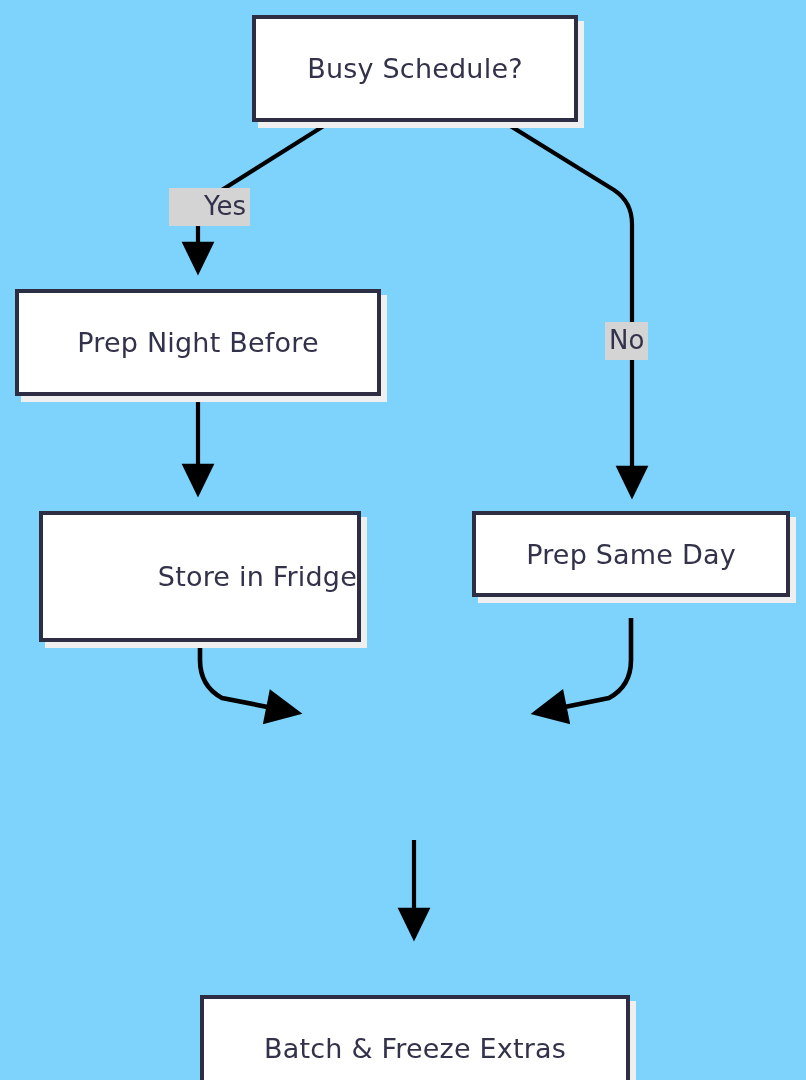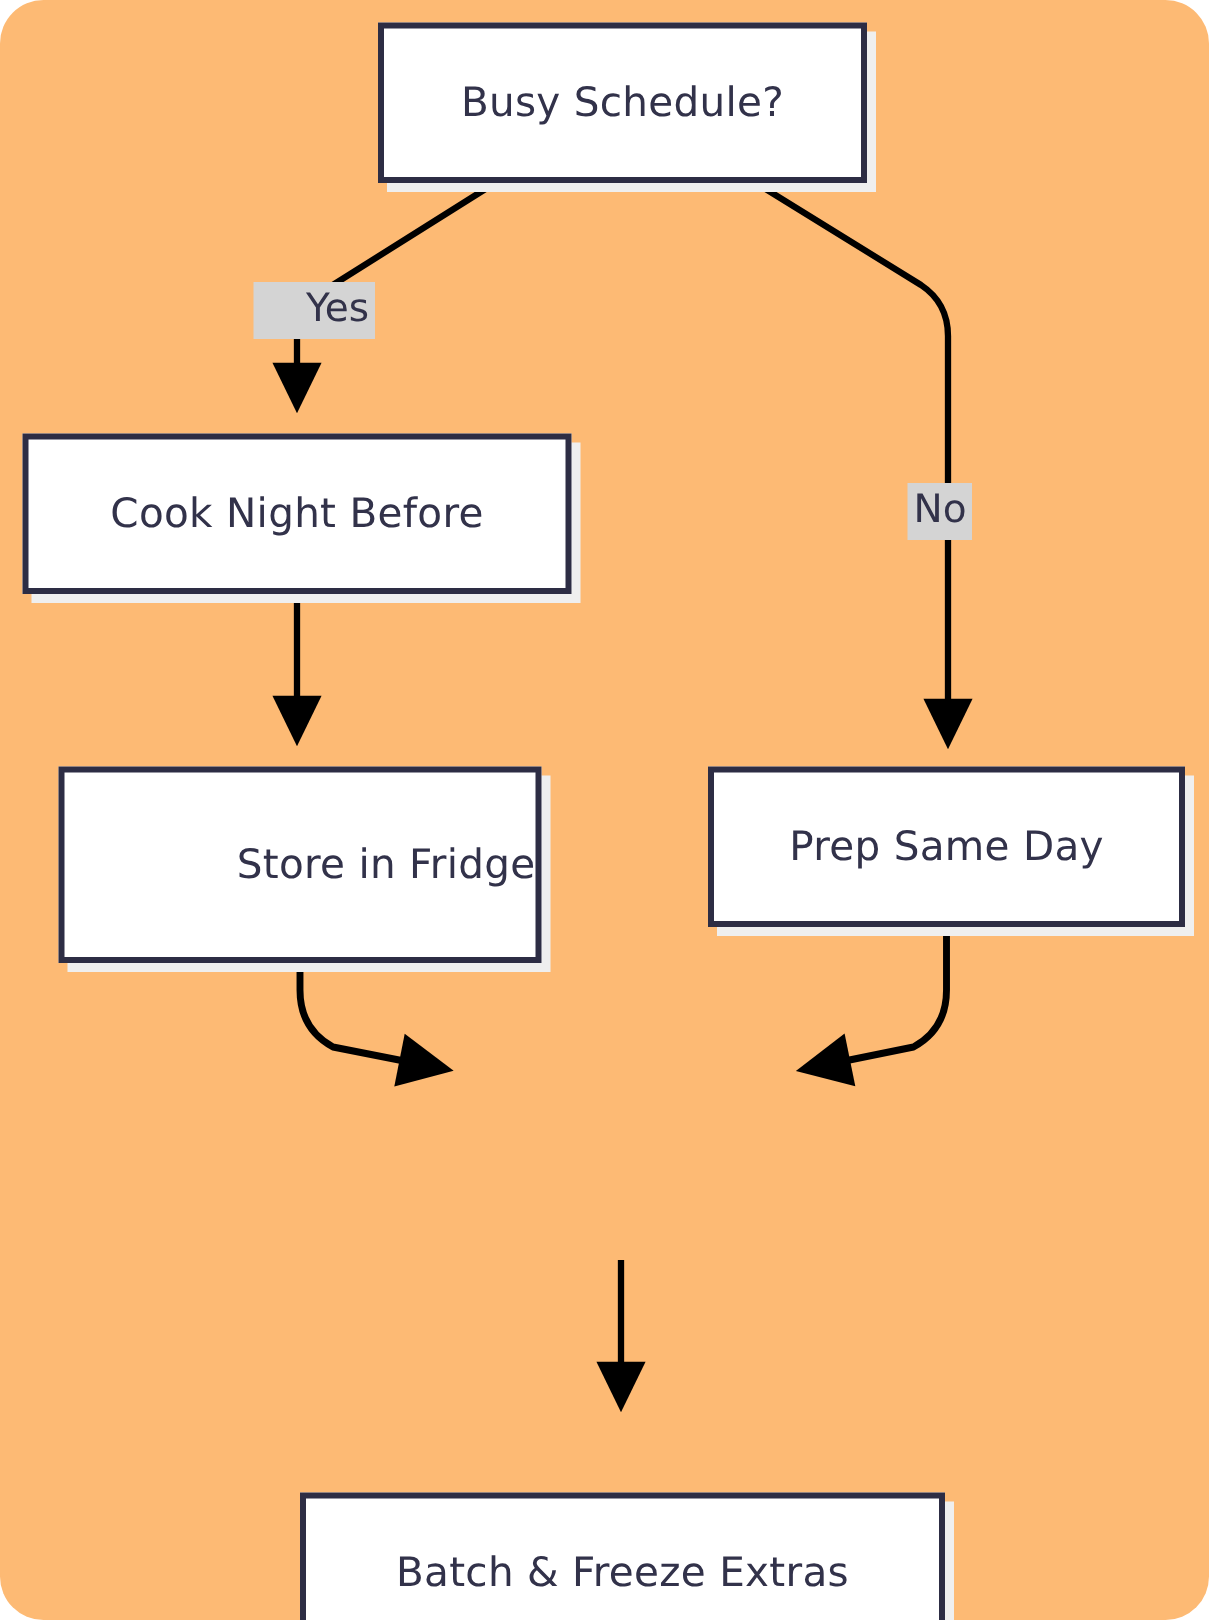--- a/index.html
+++ b/index.html
@@ -8,23 +8,22 @@
     padding: 0;
     background: #ffffff;
   }
   body {
     font-family: "DejaVu Sans", sans-serif;
   }
   #canvas {
     position: relative;
     width: 806px;
     height: 1080px;
-    background: #fdba74;
+    background: #7dd3fc;
     overflow: hidden;
-    border-radius: 29px;
   }
   #edge-layer {
     position: absolute;
     left: 0;
     top: 0;
     width: 806px;
     height: 1080px;
     pointer-events: none;
   }
   .node {
@@ -81,28 +80,28 @@
     <path d="M 631 618 L 631 660 Q 631 686 609 698 L 545 711" fill="none" stroke="#000000" stroke-width="4.6" stroke-linecap="butt" stroke-linejoin="round" marker-end="url(#arrowhead)"></path>
 
     <path d="M 414 840 L 414 928" fill="none" stroke="#000000" stroke-width="4.2" stroke-linecap="butt" marker-end="url(#arrowhead)"></path>
   </svg>
 
   <div class="node" style="left:252px; top:15px; width:326px; height:107px;">
     <span class="node-label">Busy Schedule?</span>
   </div>
 
   <div class="node" style="left:15px; top:289px; width:366px; height:107px;">
-    <span class="node-label">Cook Night Before</span>
+    <span class="node-label">Prep Night Before</span>
   </div>
 
   <div class="node" style="left:39px; top:511px; width:322px; height:131px;justify-content:flex-end;">
     <span class="node-label">Store in Fridge</span>
   </div>
 
-  <div class="node" style="left:472px; top:511px; width:318px; height:107px;">
+  <div class="node" style="left:472px; top:511px; width:318px; height:86px;">
     <span class="node-label">Prep Same Day</span>
   </div>
 
 
   <div class="node" style="left:200px; top:955px; width:430px; height:107px;margin-top:40px;">
     <span class="node-label">Batch &amp; Freeze Extras</span>
   </div>
 
   <div class="edge-label" style="left:169px; top:188px;padding-left:35px;">Yes</div>
 

